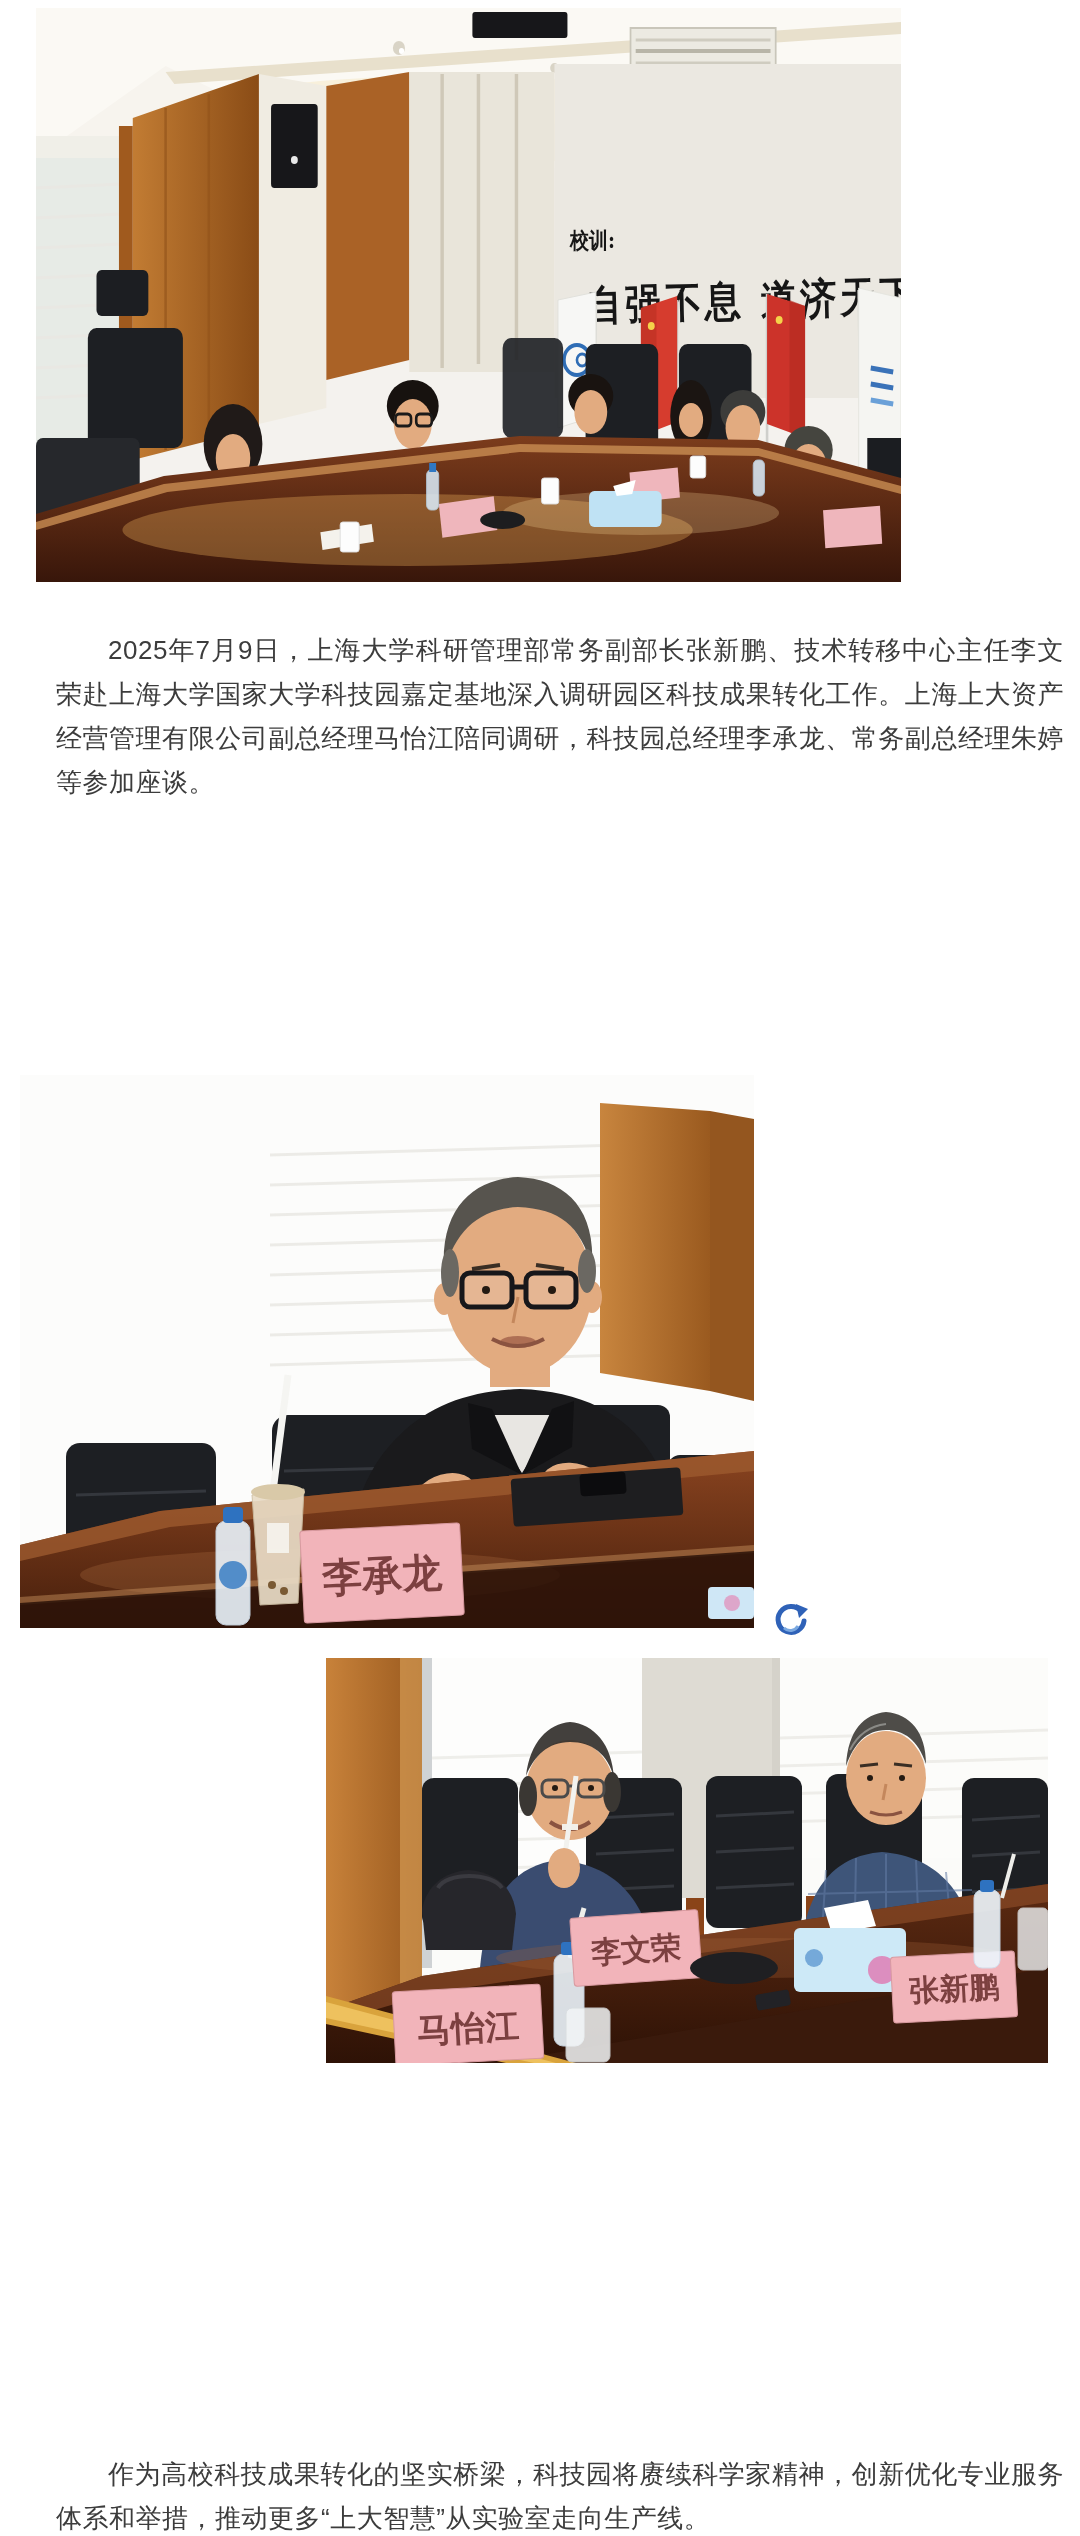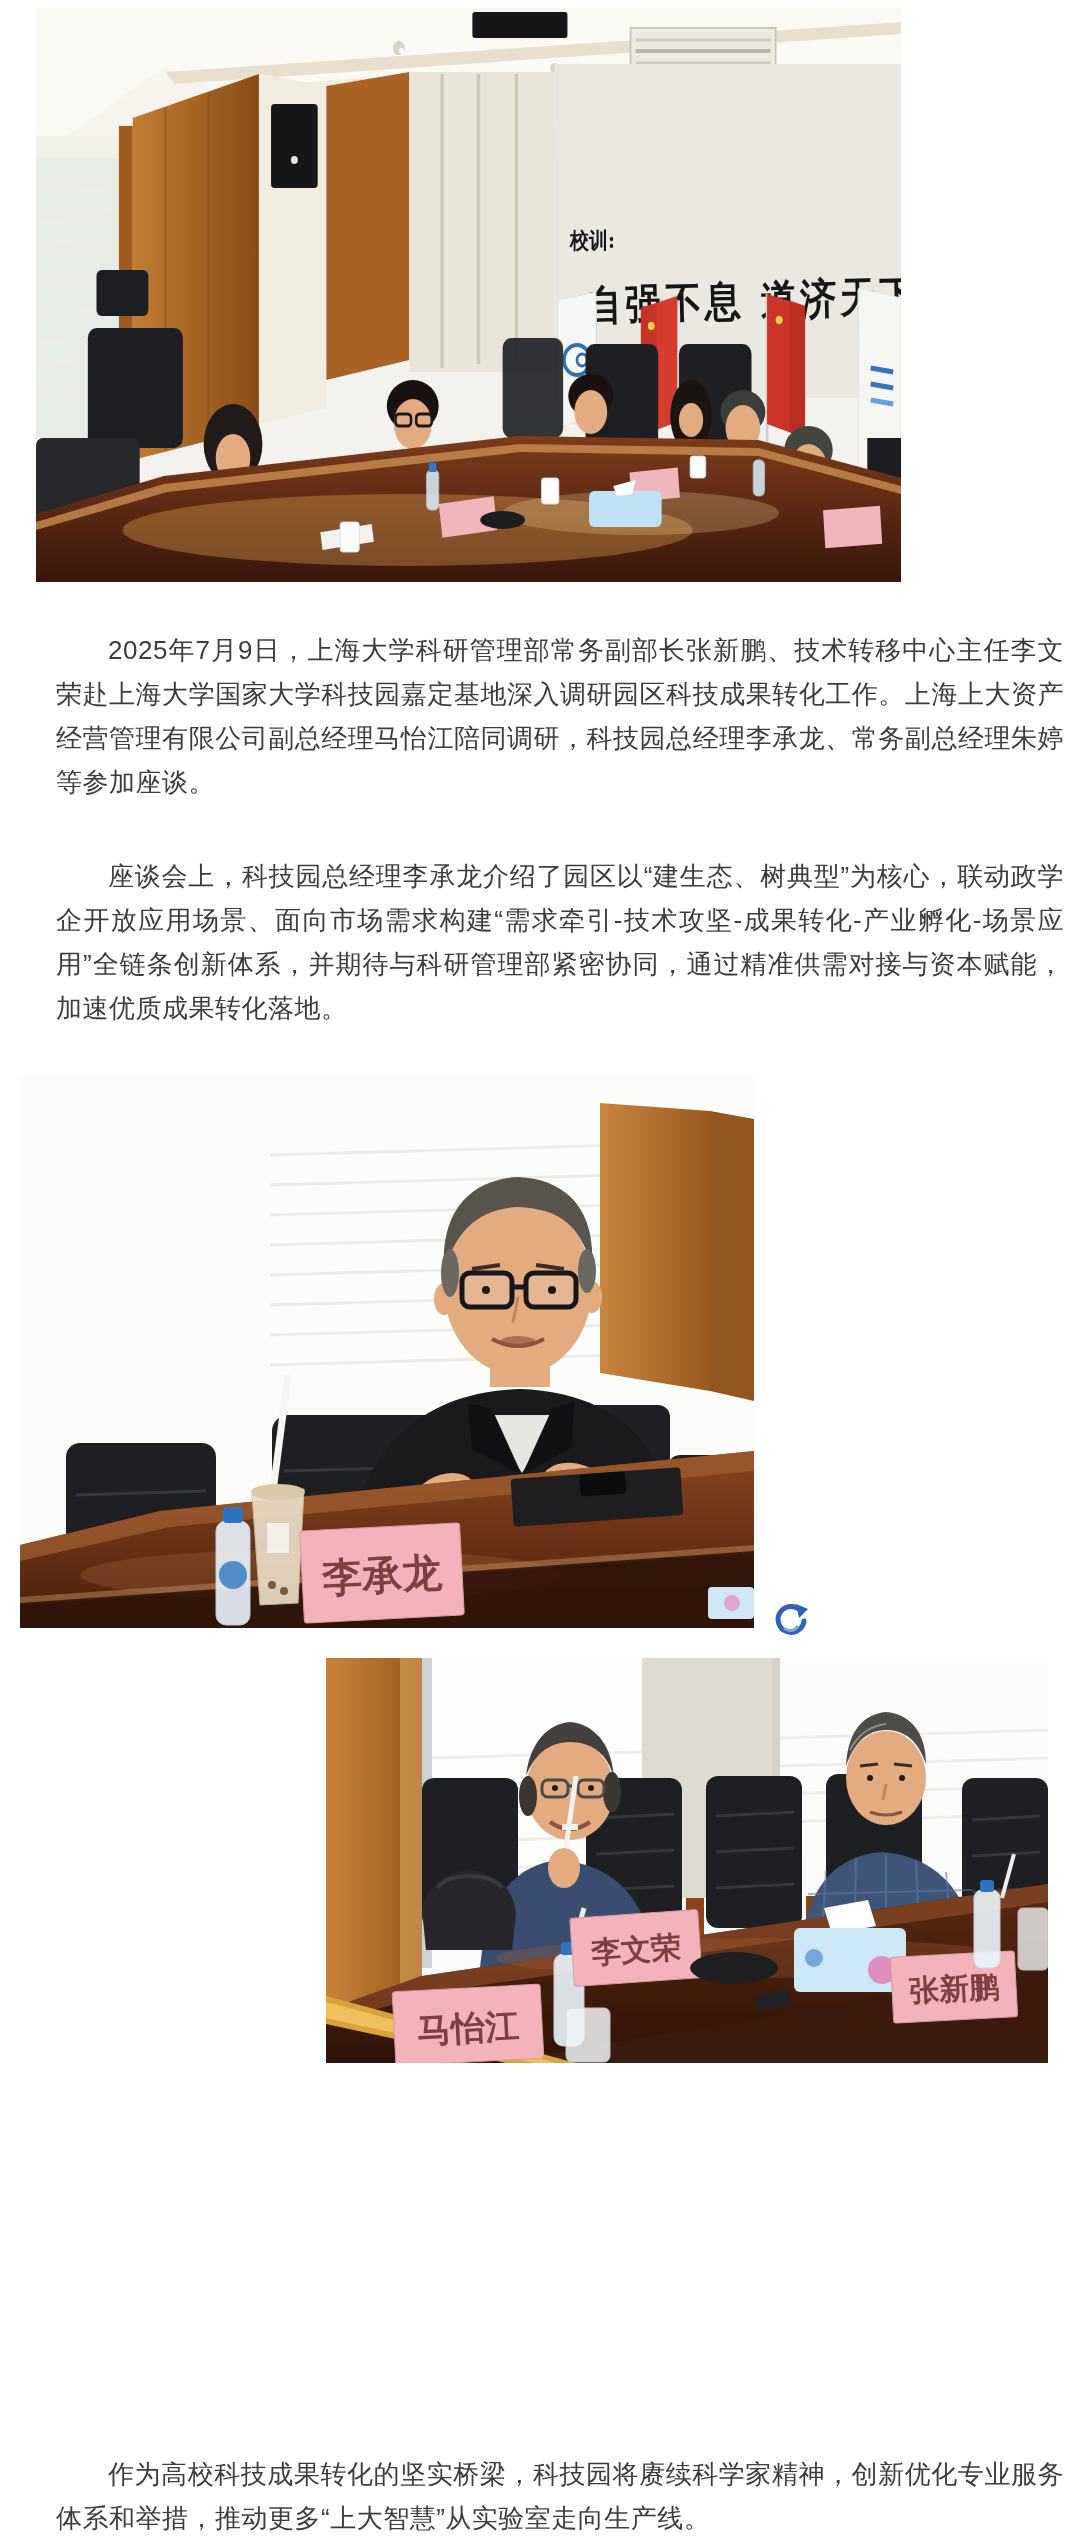--- a/index.html
+++ b/index.html
@@ -184,21 +184,20 @@
       <rect x="585" y="470" width="20" height="26" rx="3" fill="#fdfdfd" stroke="#ddd"></rect>
       <rect x="757" y="448" width="18" height="22" rx="3" fill="#fdfdfd" stroke="#ddd"></rect>
       <rect x="352" y="514" width="22" height="30" rx="3" fill="#fdfdfd" stroke="#ddd"></rect>
       <rect x="640" y="483" width="84" height="36" rx="6" fill="#bfe2f4"></rect>
       <polygon points="668,478 694,472 690,486 672,488" fill="#ffffff"></polygon>
       <ellipse cx="540" cy="512" rx="26" ry="9" fill="#1d1d1f"></ellipse>
     </svg>
   </figure>
 
   <p class="para p1">2025年7月9日，上海大学科研管理部常务副部长张新鹏、技术转移中心主任李文荣赴上海大学国家大学科技园嘉定基地深入调研园区科技成果转化工作。上海上大资产经营管理有限公司副总经理马怡江陪同调研，科技园总经理李承龙、常务副总经理朱婷等参加座谈。</p>
-  <p class="para p2">座谈会上，科技园总经理李承龙介绍了园区以“建生态、树典型”为核心，联动政学企开放应用场景、面向市场需求构建“需求牵引-技术攻坚-成果转化-产业孵化-场景应用”全链条创新体系，并期待与科研管理部紧密协同，通过精准供需对接与资本赋能，加速优质成果转化落地。</p>
 
   <figure class="photo photo2" style="margin:0">
     <svg viewBox="0 0 734 553" preserveAspectRatio="none">
       <defs>
         <linearGradient id="gTable2" x1="0" y1="0" x2="0" y2="1">
           <stop offset="0" stop-color="#8a4420"></stop>
             <stop offset="1" stop-color="#471f0c"></stop>
         </linearGradient>
         <linearGradient id="gWood2" x1="0" y1="0" x2="1" y2="0">
           <stop offset="0" stop-color="#c8853e"></stop>

